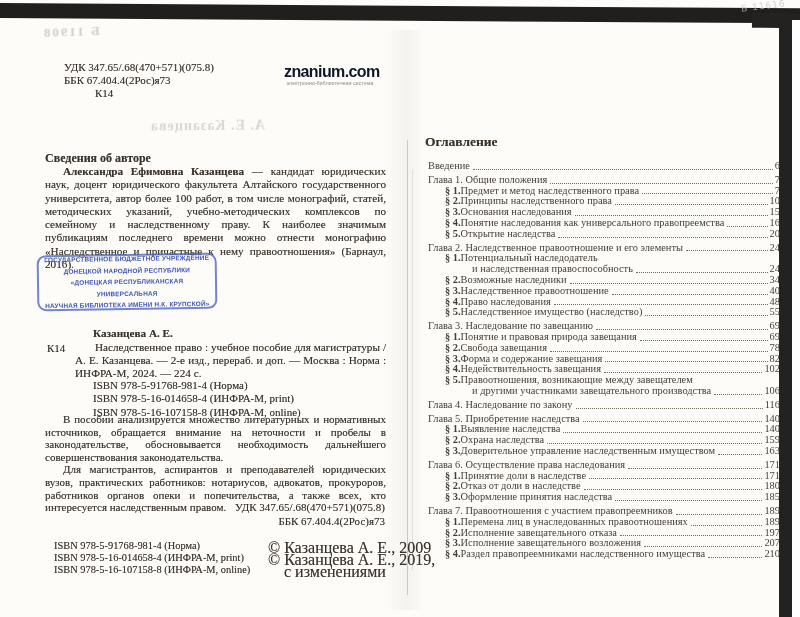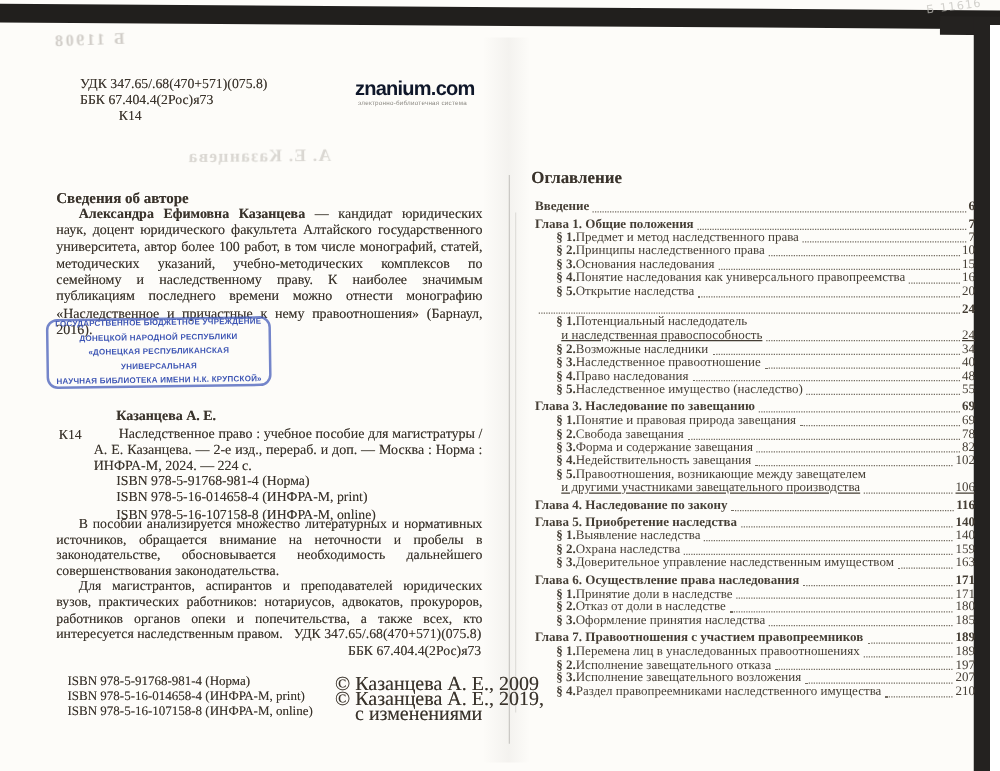--- a/index.html
+++ b/index.html
@@ -53,25 +53,25 @@
   .udk-bottom{position:absolute;left:180px;top:501px;width:205px;text-align:right;font-size:11px;line-height:13.5px;}
 
   .isbn-bottom{position:absolute;left:54px;top:540px;font-size:10.4px;line-height:12px;}
   .copyright{position:absolute;left:268px;top:542px;font-size:16px;line-height:12px;}
   .copyright div:last-child{padding-left:16px;}
 
   
   .toc-title{position:absolute;left:425px;top:134px;width:352px;font-weight:bold;font-size:13.5px;color:var(--ink);}
   .toc{position:absolute;left:428px;top:158px;width:352px;font-size:10.4px;color:var(--toc-ink);}
   .toc-row{line-height:10.8px;}
-  .toc-row.bold{margin-top:3px;font-weight:bold;}
+  .toc-row.bold{margin-top:3px;font-weight:normal;}
   .toc-row.sub{margin-left:17px;}
   .toc-row .pre{font-weight:bold;}
   .l1,.l2{display:flex;align-items:flex-end;}
-  .l2{margin-left:4px;text-decoration:underline;}
+  .l2{margin-left:27px;}
   .leader{flex:1;border-bottom:1.3px dotted rgba(90,82,70,.85);margin:0 2px 2px 3px;min-width:8px;}
   .pg{white-space:nowrap;}
 </style>
 </head>
 <body>
 
 <div class="scan">
 
   <div class="band-top"></div>
   <div class="band-top-step"></div>
@@ -217,20 +217,21 @@
             <span> Открытие наследства</span>
             <span class="leader"></span>
             <span class="pg">20</span>
           </div>
 
         </div>
 
         <div class="toc-row bold">
           <div class="l1">
             <span class="pre"></span>
+            <span>Глава 2. Наследственное правоотношение и его элементы</span>
             <span class="leader"></span>
             <span class="pg">24</span>
           </div>
 
         </div>
 
         <div class="toc-row sub">
           <div class="l1">
             <span class="pre">§ 1.</span>
             <span> Потенциальный наследодатель</span>

